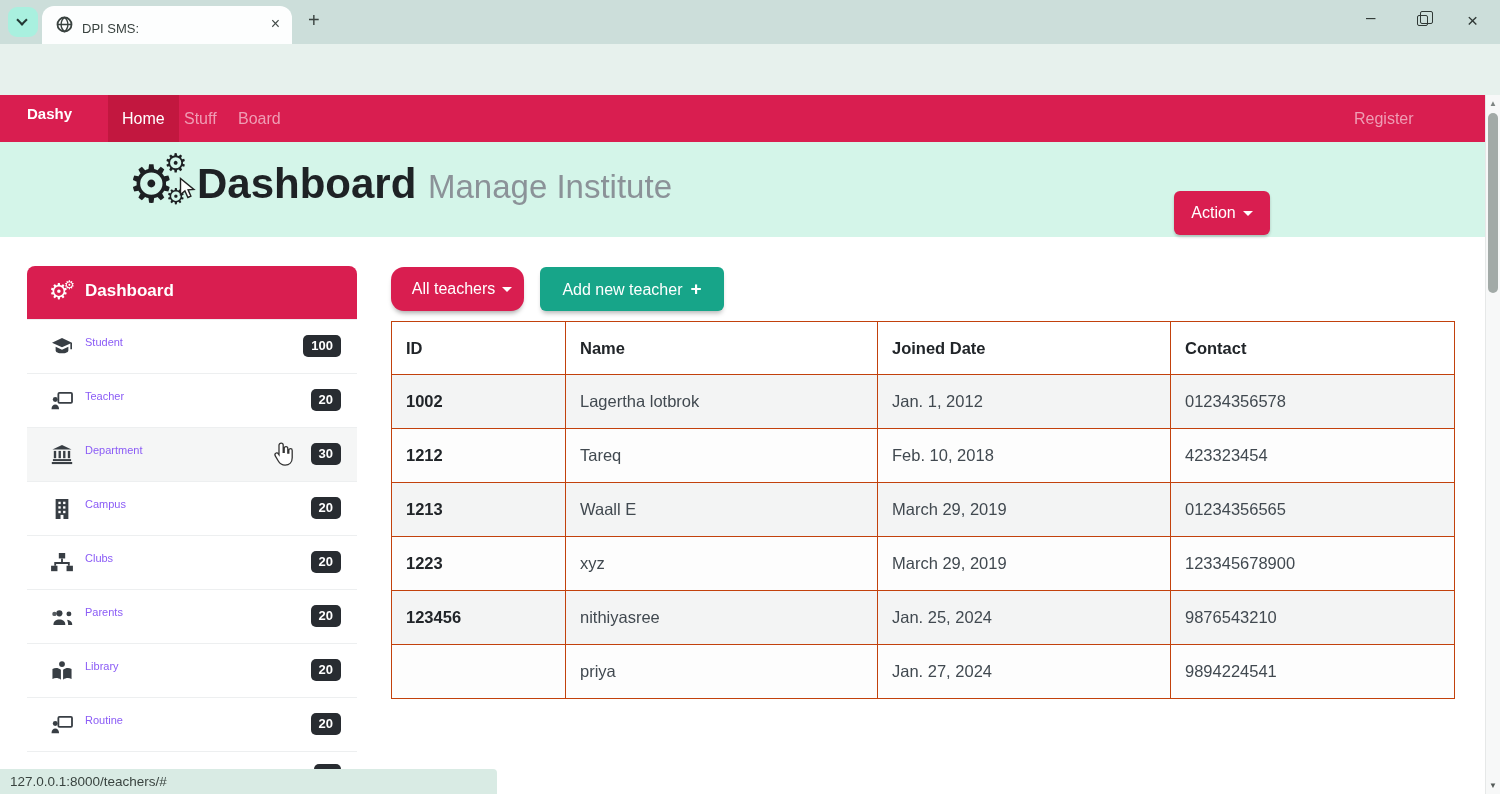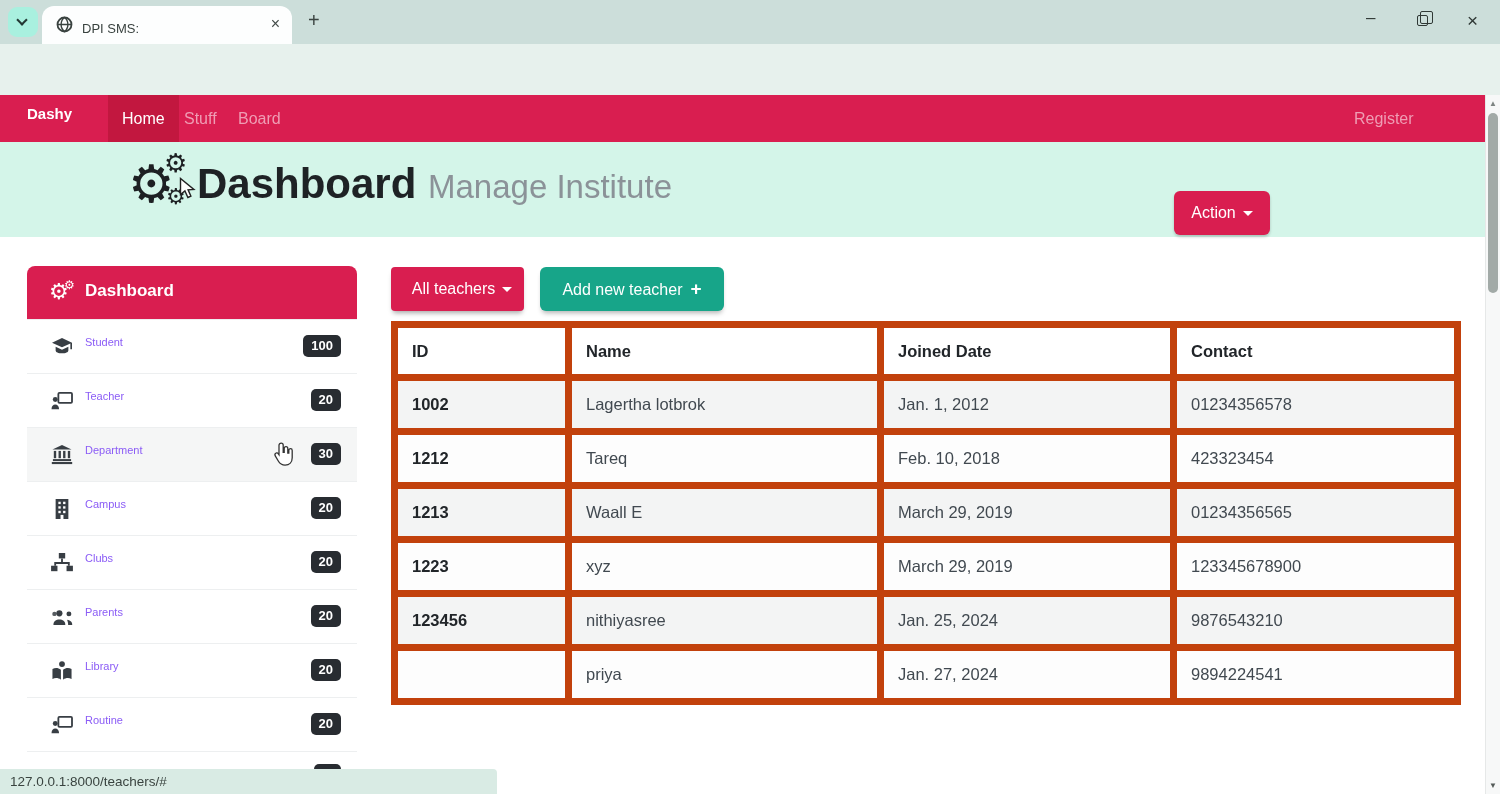--- a/index.html
+++ b/index.html
@@ -72,26 +72,26 @@
   .side-item { position:relative; height:54px; background:#fff; border-top:1px solid #edeff0; }
   .side-item.hovered { background:#f5f6f6; }
   .side-item .sicon { position:absolute; left:24px; top:17px; width:22px; height:20px; }
   .side-item .lbl { position:absolute; left:58px; top:16px; font-size:11px; color:#8b5cf6; }
   .badge { position:absolute; right:16px; top:15px; background:#282c31; color:#fff; font-size:13px; font-weight:bold; padding:3px 8px 4px; border-radius:5px; }
   .side-partial { position:relative; height:18px; background:#fff; border-top:1px solid #edeff0; overflow:hidden; }
   .side-partial .badge { top:12px; }
   svg.sic { fill:#383e44; }
 
   
-  .btn-filter { left:391px; top:267px; width:133px; height:44px; background:#d91e50; border-radius:4px; color:#fff; font-size:16px; text-align:center; line-height:44px; box-shadow:0 4px 5px -2px rgba(0,0,0,.35);padding-left:9px; }
+  .btn-filter { left:391px; top:267px; width:133px; height:44px; background:#d91e50; border-radius:13px; color:#fff; font-size:16px; text-align:center; line-height:44px; box-shadow:0 4px 5px -2px rgba(0,0,0,.35);padding-left:9px; }
   .btn-add { left:540px; top:267px; width:184px; height:44px; background:#17a589; border-radius:6px; color:#fff; font-size:16px; text-align:center; line-height:44px; box-shadow:0 4px 5px -2px rgba(0,0,0,.3); }
   .btn-add .plus { font-size:19px; font-weight:bold; margin-left:8px; }
 
   table.data { position:absolute; left:391px; top:321px; width:1063px; border-collapse:collapse; table-layout:fixed; background:#fff; }
-  table.data th, table.data td { border:7px solid #c2410c; height:54px; padding:0 0 0 14px; text-align:left; vertical-align:middle; font-size:16.5px; }
+  table.data th, table.data td { border:1px solid #c2410c; height:54px; padding:0 0 0 14px; text-align:left; vertical-align:middle; font-size:16.5px; }
   table.data thead th { font-weight:bold; color:#212529; height:53px; background:#fff; }
   table.data tbody th { font-weight:bold; color:#212529; }
   table.data tbody td { color:#414950; font-weight:400; }
   table.data tbody tr:nth-child(odd) { background:#f3f4f4; }
   table.data tbody tr:nth-child(even) { background:#fdfdfd; }
 
   
   .status-tip { left:0; top:769px; width:497px; height:25px; background:#d9ebe4; border-radius:0 4px 0 0; font-size:13.5px; color:#39433f; line-height:25px; padding-left:10px; }
   .scrollbar { left:1485px; top:95px; width:15px; height:699px; background:#f7f8f8; border-left:1px solid #e6e8e8; }
   .sb-up { position:absolute; left:3px; top:4px; font-size:8px; color:#7d8482; }

